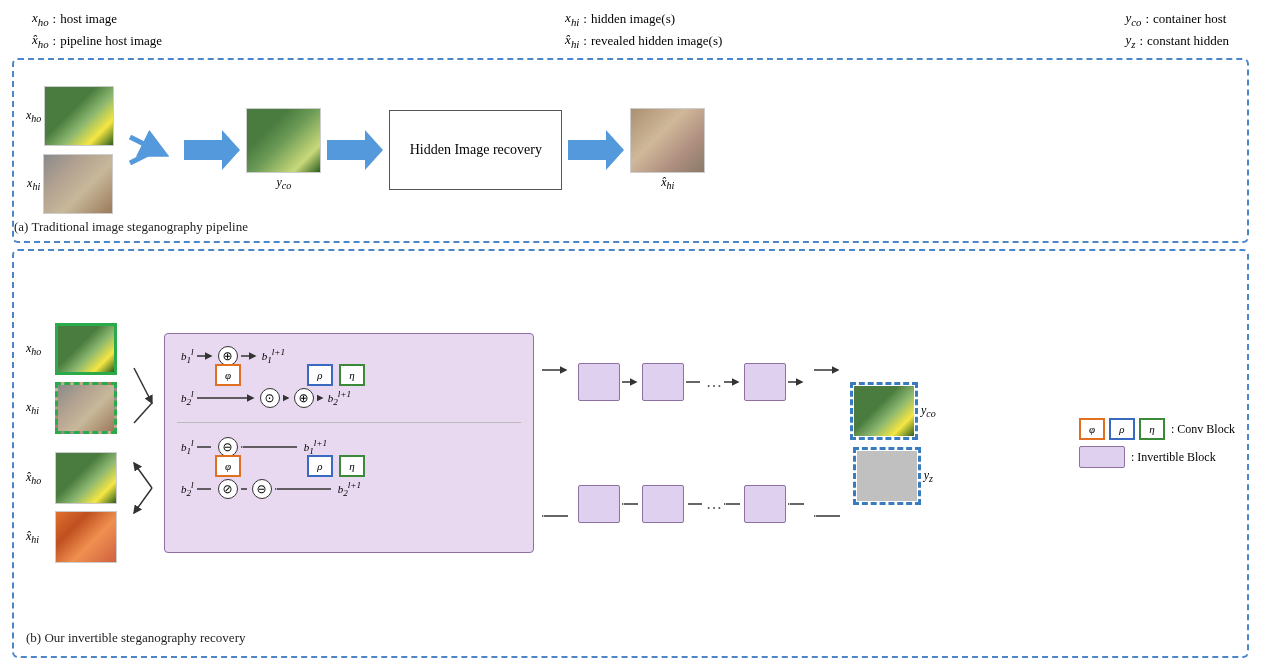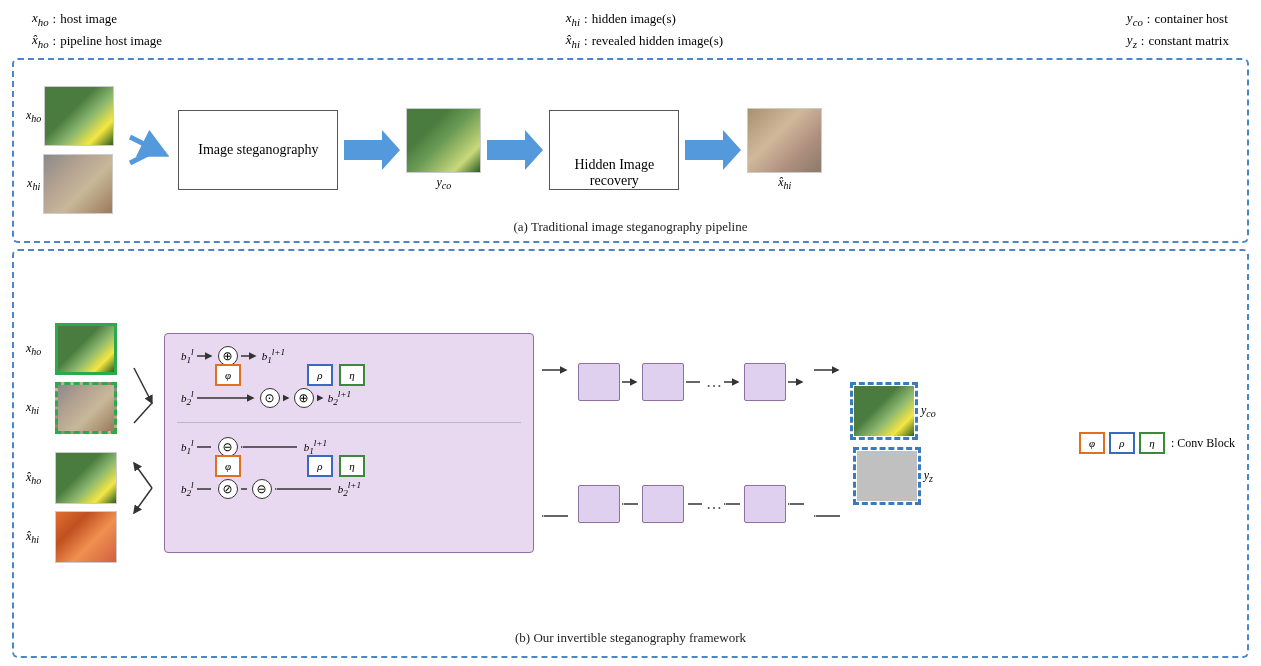--- a/index.html
+++ b/index.html
@@ -62,21 +62,20 @@
     }
     .panel-b {
       flex: 1;
       padding: 8px 12px;
       display: flex;
       flex-direction: column;
     }
 
     
     .panel-caption {
-      text-align: center;
       font-size: 13px;
       padding: 2px 0;
       color: #222;
     }
 
     
     .pipeline-a-inner {
       display: flex;
       align-items: center;
       width: 100%;
@@ -262,21 +261,21 @@
     </div>
     <div class="legend-col">
       <div class="legend-item">
         <span class="math-var"><i>y</i><sub>co</sub></span>
         <span>:</span>
         <span>container host</span>
       </div>
       <div class="legend-item">
         <span class="math-var"><i>y</i><sub>z</sub></span>
         <span>:</span>
-        <span>constant matrix</span>
+        <span>constant hidden</span>
       </div>
     </div>
   </div>
 
   <div class="panel-a">
     <div class="pipeline-a-inner">
 
       <div class="image-stack" style="margin-right:6px;">
         <div style="display:flex;align-items:center;gap:3px;">
           <span style="font-style:italic;font-size:12px;"><i>x</i><sub>ho</sub></span>
@@ -294,23 +293,20 @@
             <marker id="fa1" markerWidth="6" markerHeight="6" refX="3" refY="3" orient="auto">
               <path d="M0,0 L6,3 L0,6 Z" fill="#5599dd"></path>
             </marker>
           </defs>
 
           <line x1="4" y1="12" x2="30" y2="25" stroke="#5599dd" stroke-width="5" marker-end="url(#fa1)"></line>
           <line x1="4" y1="38" x2="30" y2="25" stroke="#5599dd" stroke-width="5"></line>
         </svg>
       </div>
 
-      <div class="process-box" style="width:160px;height:80px;">
-        <span>Image steganography</span>
-      </div>
 
       <div class="fat-arrow" style="margin:0 4px;flex-direction:column;align-items:center;">
         <svg width="60" height="80">
           <defs>
             <marker id="fa2" markerWidth="8" markerHeight="8" refX="4" refY="4" orient="auto">
               <path d="M0,0 L8,4 L0,8 Z" fill="#5599dd"></path>
             </marker>
           </defs>
           <polygon points="2,30 40,30 40,20 58,40 40,60 40,50 2,50" fill="#5599dd"></polygon>
         </svg>
@@ -320,21 +316,21 @@
         <div class="img-box img-container" style="width:75px;height:65px;"></div>
         <span style="font-style:italic;font-size:12px;"><i>y</i><sub>co</sub></span>
       </div>
 
       <div class="fat-arrow" style="margin:0 4px;">
         <svg width="60" height="80">
           <polygon points="2,30 40,30 40,20 58,40 40,60 40,50 2,50" fill="#5599dd"></polygon>
         </svg>
       </div>
 
-      <div class="process-box" style="width:130px;height:80px;align-items:flex-end;">
+      <div class="process-box" style="width:173px;height:80px;">
         <span>Hidden Image recovery</span>
       </div>
 
       <div class="fat-arrow" style="margin:0 4px;">
         <svg width="60" height="80">
           <polygon points="2,30 40,30 40,20 58,40 40,60 40,50 2,50" fill="#5599dd"></polygon>
         </svg>
       </div>
 
       <div style="display:flex;flex-direction:column;align-items:center;gap:2px;">
@@ -686,20 +682,24 @@
               </div>
             <div class="conv-block conv-rho">
                 <i>ρ</i>
               </div>
             <div class="conv-block conv-eta">
                 <i>η</i>
               </div>
           </div>
           <span>: Conv Block</span>
         </div>
+        <div class="legend-b-row">
+          <div style="width:46px;height:22px;background:#e0d0f0;border:1.5px solid #9070a0;border-radius:2px;"></div>
+          <span>: Invertible Block</span>
+        </div>
       </div>
 
     </div>
 
-    <div class="panel-caption">(b) Our invertible steganography framework</div>
+    <div class="panel-caption">(b) Our invertible steganography recovery</div>
   </div>
 
 </div>
 
 </body></html>

